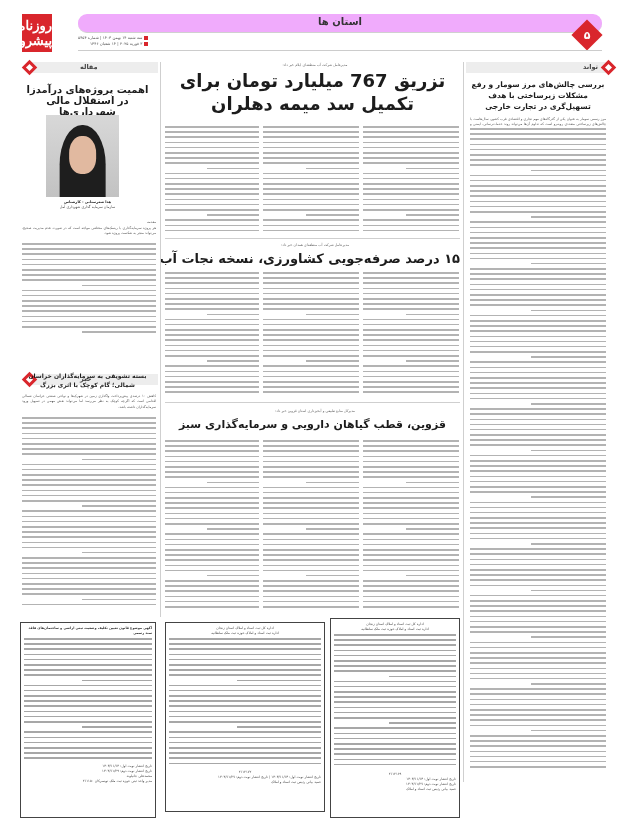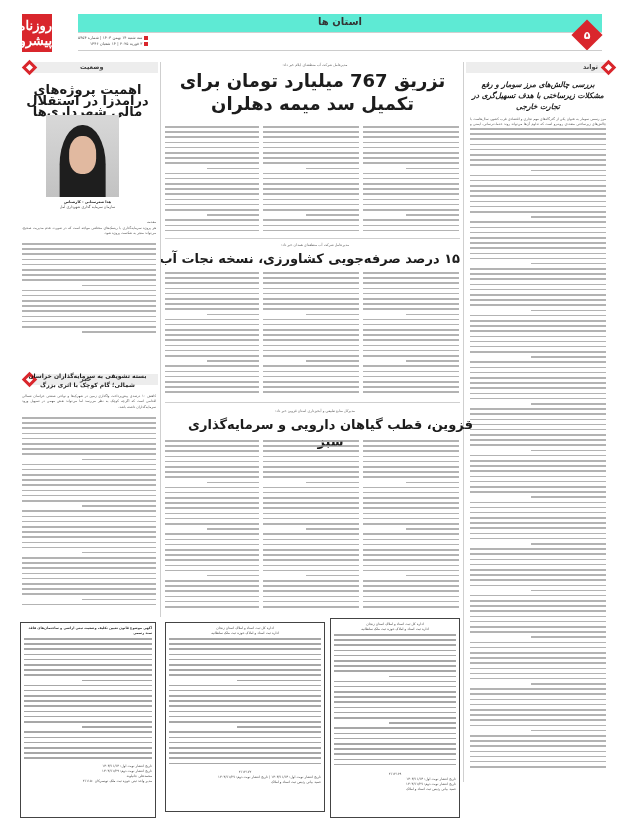--- a/index.html
+++ b/index.html
@@ -2,21 +2,21 @@
 <html><head>
 <meta charset="utf-8">
 <style>
   * { box-sizing: border-box; margin: 0; padding: 0; }
   html, body { width: 620px; height: 837px; background: #ffffff; overflow: hidden; }
   body { font-family: "DejaVu Sans", sans-serif; color: #222; position: relative; direction: rtl; }
 
   .masthead { position: absolute; top: 14px; left: 22px; width: 580px; height: 38px; }
   .logo { position: absolute; left: 0; top: 0; width: 30px; height: 38px; background: #d9262c; color: #fff; font-family: "DejaVu Serif", serif; font-size: 11px; font-weight: bold; display: flex; align-items: center; justify-content: flex-start; direction: rtl; }
   .logo span { font-size: 13px; }
-  .mast-bar { position: absolute; left: 56px; right: 0; top: 0; height: 19px; background: #5eead4; border-bottom: 1px solid #d0d0d0; }
+  .mast-bar { position: absolute; left: 56px; right: 0; top: 0; height: 19px; background: #f0abfc; border-bottom: 1px solid #d0d0d0; border-radius: 9px; }
   .section-title { position: absolute; left: 0; right: 0; top: 2px; text-align: center; font-size: 10px; font-weight: bold; color: #333; }
   .mast-meta { position: absolute; left: 56px; top: 21px; font-size: 4px; color: #555; line-height: 6px; direction: rtl; }
   .mast-meta div { display: flex; align-items: center; gap: 2px; }
   .mast-meta i { display: inline-block; width: 4px; height: 4px; background: #d9262c; }
   .page-num { position: absolute; right: 4px; top: 10px; width: 22px; height: 22px; background: #d9262c; transform: rotate(45deg); }
   .page-num span { position: absolute; inset: 0; transform: rotate(-45deg); color: #fff; font-size: 11px; font-weight: bold; display: flex; align-items: center; justify-content: center; }
   .mast-rule { position: absolute; left: 56px; right: 0; top: 36px; border-top: 1px solid #ccc; }
 
   .col { position: absolute; font-size: 3.4px; line-height: 5.3px; color: #555; text-align: justify; direction: rtl; overflow: hidden; }
   .col-head { position: absolute; height: 11px; background: #ededed; }
@@ -67,21 +67,21 @@
   <div class="page-num">
       <span>۵</span>
     </div>
   <div class="mast-rule"></div>
 </div>
 
 <div class="col-head" style="left:466px; top:62px; width:142px;">
   <div class="diamond" style="right:-6px;"></div>
   <div class="label" style="right:10px;">تواند</div>
 </div>
-<div class="headline" style="left:470px; top:79px; width:136px; font-size:7.5px; line-height:11px;font-style:italic;">بررسی چالش‌های مرز سومار و رفع مشکلات زیرساختی با هدف تسهیل‌گری در تجارت خارجی</div>
+<div class="headline" style="left:470px; top:79px; width:136px; font-size:7.5px; line-height:11px;">بررسی چالش‌های مرز سومار و رفع مشکلات زیرساختی با هدف تسهیل‌گری در تجارت خارجی</div>
 <div class="col" style="left:470px; top:117px; width:136px; height:10px;">مرز رسمی سومار به عنوان یکی از گذرگاه‌های مهم تجاری و اقتصادی غرب کشور، سال‌هاست با چالش‌های زیرساختی متعددی روبه‌رو است که تداوم آن‌ها می‌تواند روند خدمات‌رسانی، ایمنی و توسعه فعالیت‌های مرزی را با اختلال مواجه کند.</div>
 <div class="textblock" style="left:470px; top:128px; width:136px; height:648px;" id="tb-report">
     <div class="line"></div>
     <div class="line"></div>
     <div class="line"></div>
     <div class="line"></div>
     <div class="line"></div>
     <div class="line"></div>
     <div class="line"></div>
     <div class="line"></div>
@@ -353,21 +353,21 @@
     <div class="line"></div>
     <div class="line"></div>
     <div class="line"></div>
     <div class="line"></div>
     <div class="line"></div>
     <div class="line"></div>
   </div>
 <div class="hrule" style="left:165px; top:402px; width:295px;"></div>
 
 <div class="kicker" style="left:170px; top:409px; width:290px;">مدیرکل منابع طبیعی و آبخیزداری استان قزوین خبر داد:</div>
-<div class="headline" style="left:183px; top:416px; width:295px; font-size:13px; line-height:17px;">قزوین، قطب گیاهان دارویی و سرمایه‌گذاری سبز</div>
+<div class="headline" style="left:165px; top:416px; width:295px; font-size:11px; line-height:17px;">قزوین، قطب گیاهان دارویی و سرمایه‌گذاری سبز</div>
 <div class="textblock" style="left:363px; top:440px; width:96px; height:172px;" id="tb-q1">
     <div class="line"></div>
     <div class="line"></div>
     <div class="line"></div>
     <div class="line"></div>
     <div class="line"></div>
     <div class="line"></div>
     <div class="line"></div>
     <div class="line"></div>
     <div class="line short"></div>
@@ -462,23 +462,23 @@
     <div class="line"></div>
     <div class="line"></div>
     <div class="line"></div>
     <div class="line"></div>
     <div class="line"></div>
     <div class="line"></div>
   </div>
 
 <div class="col-head" style="left:30px; top:62px; width:128px;">
   <div class="diamond" style="left:-6px;"></div>
-  <div class="label" style="left:50px;">وضعیت</div>
-</div>
-<div class="headline" style="left:20px; top:84px; width:135px; font-size:13px; line-height:11px;">اهمیت پروژه‌های درآمدزا در استقلال مالی شهرداری‌ها</div>
+  <div class="label" style="left:50px;">مقاله</div>
+</div>
+<div class="headline" style="left:20px; top:84px; width:135px; font-size:10px; line-height:11px;">اهمیت پروژه‌های درآمدزا در استقلال مالی شهرداری‌ها</div>
 <div class="photo" style="left:46px; top:115px; width:73px; height:82px;">
   <div class="scarf"></div>
   <div class="face"></div>
 </div>
 <div class="caption" style="left:20px; top:200px; width:135px;">
   <b>هدا شعرستانی - کارشناس</b><br>
   <span>سازمان سرمایه گذاری شهرداری آمل</span>
 </div>
 <div class="col" style="left:22px; top:220px; width:134px; height:6px;">مقدمه</div>
 <div class="col" style="left:22px; top:226px; width:134px; height:16px;">هر پروژه سرمایه‌گذاری با ریسک‌های مختلفی مواجه است که در صورت عدم مدیریت صحیح، می‌تواند منجر به شکست پروژه شود.</div>

